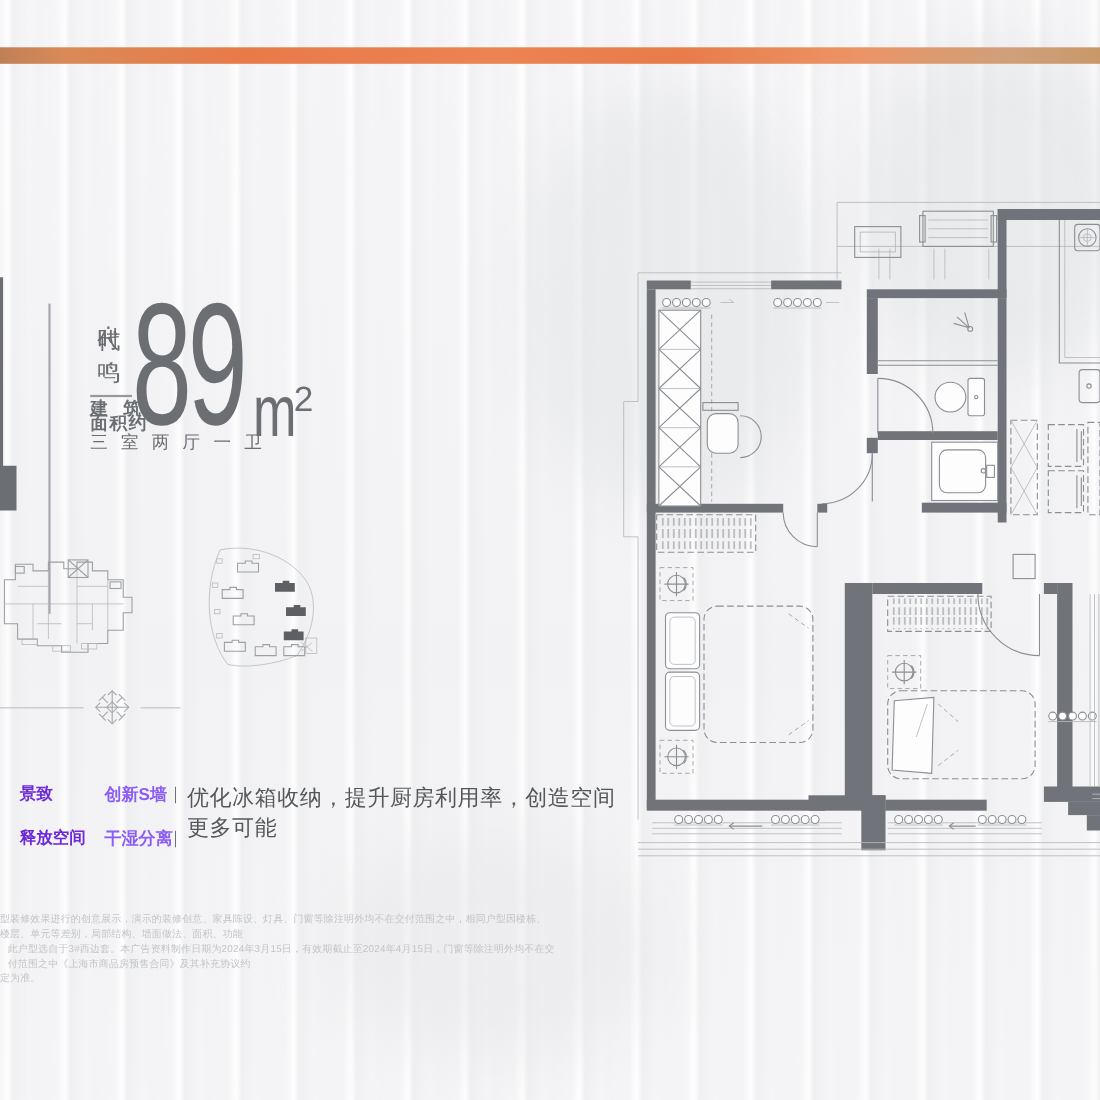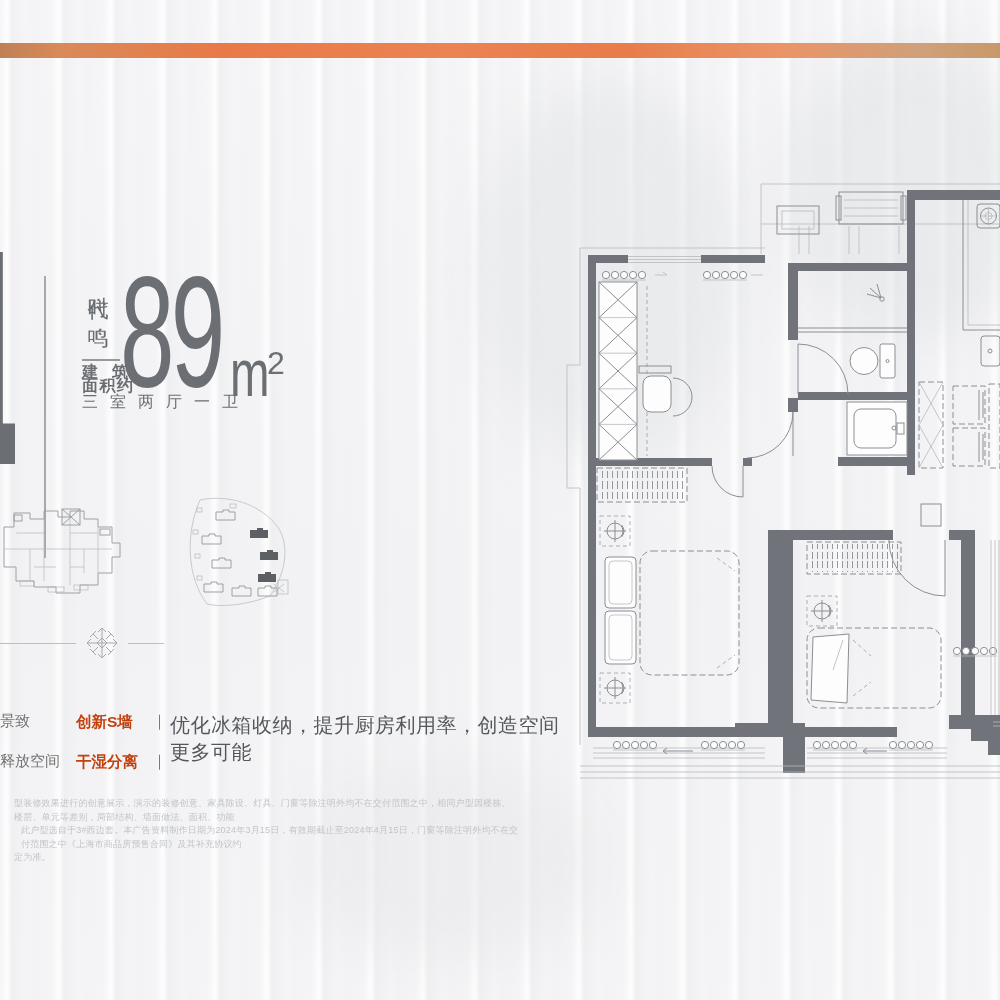--- a/index.html
+++ b/index.html
@@ -41,29 +41,29 @@
 
   .bignum{position:absolute;left:120px;top:260px;color:#6b6f73;font-size:158px;line-height:142px;
     font-weight:400;transform:scaleX(.62);transform-origin:0 0;letter-spacing:-6px;}
   .unit-m{position:absolute;left:230px;top:345px;color:#6b6f73;font-size:66px;line-height:56px;
     font-weight:400;transform:scaleX(.72);transform-origin:0 0;}
   .unit-sup{position:absolute;left:267px;top:345px;color:#6b6f73;font-size:32px;font-weight:400;}
   .layoutxt{position:absolute;left:82px;top:392px;color:#6a6e72;font-size:16px;
     letter-spacing:12px;font-weight:500;}
 
   .feat-row{position:absolute;left:0;width:560px;height:20px;display:flex;align-items:baseline;}
-  .feat-row .tag{position:absolute;left:0;color:#737373;font-size:15px;font-weight:400;}
-  .feat-row .title{position:absolute;left:76px;color:#c2410c;font-size:15.5px;font-weight:700;}
+  .feat-row .tag{position:absolute;left:0;color:#6d28d9;font-size:15px;font-weight:700;padding-left:18px;}
+  .feat-row .title{position:absolute;left:95px;color:#8b5cf6;font-size:15.5px;font-weight:700;}
   .feat-row .sep{position:absolute;left:152px;color:#6a6d70;font-size:15px;}
   .feat-row .desc{position:absolute;left:170px;color:#55585b;font-size:20px;letter-spacing:.5px;}
   .fr1{top:712px;} .fr2{top:752px;}
   .fr2 .sep{left:152px;} 
 
-  .disc{position:absolute;left:0;top:797px;width:505px;color:#c2c4c6;font-size:9px;
-    line-height:13.5px;letter-spacing:.2px;padding-left:14px;}
+  .disc{position:absolute;left:0;top:829px;width:505px;color:#c2c4c6;font-size:9px;
+    line-height:13.5px;letter-spacing:.2px;}
   .disc .dl2{padding-left:7px;}
 
   svg .w{fill:#70747a;}
   svg .ln{fill:none;stroke:#8b8e92;stroke-width:1;}
   svg .lnf{fill:#fdfdfe;stroke:#8b8e92;stroke-width:1;}
   svg .lt{fill:none;stroke:#b7b9bc;stroke-width:.8;}
   svg .dsh{fill:none;stroke:#8b8e92;stroke-width:1;stroke-dasharray:6 3;}
   svg .dshl{fill:none;stroke:#a4a7aa;stroke-width:.9;stroke-dasharray:4 3;}
   svg .kp{fill:none;stroke:#9ca0a3;stroke-width:1;}
   svg .kpl{fill:none;stroke:#b4b7ba;stroke-width:.7;}

